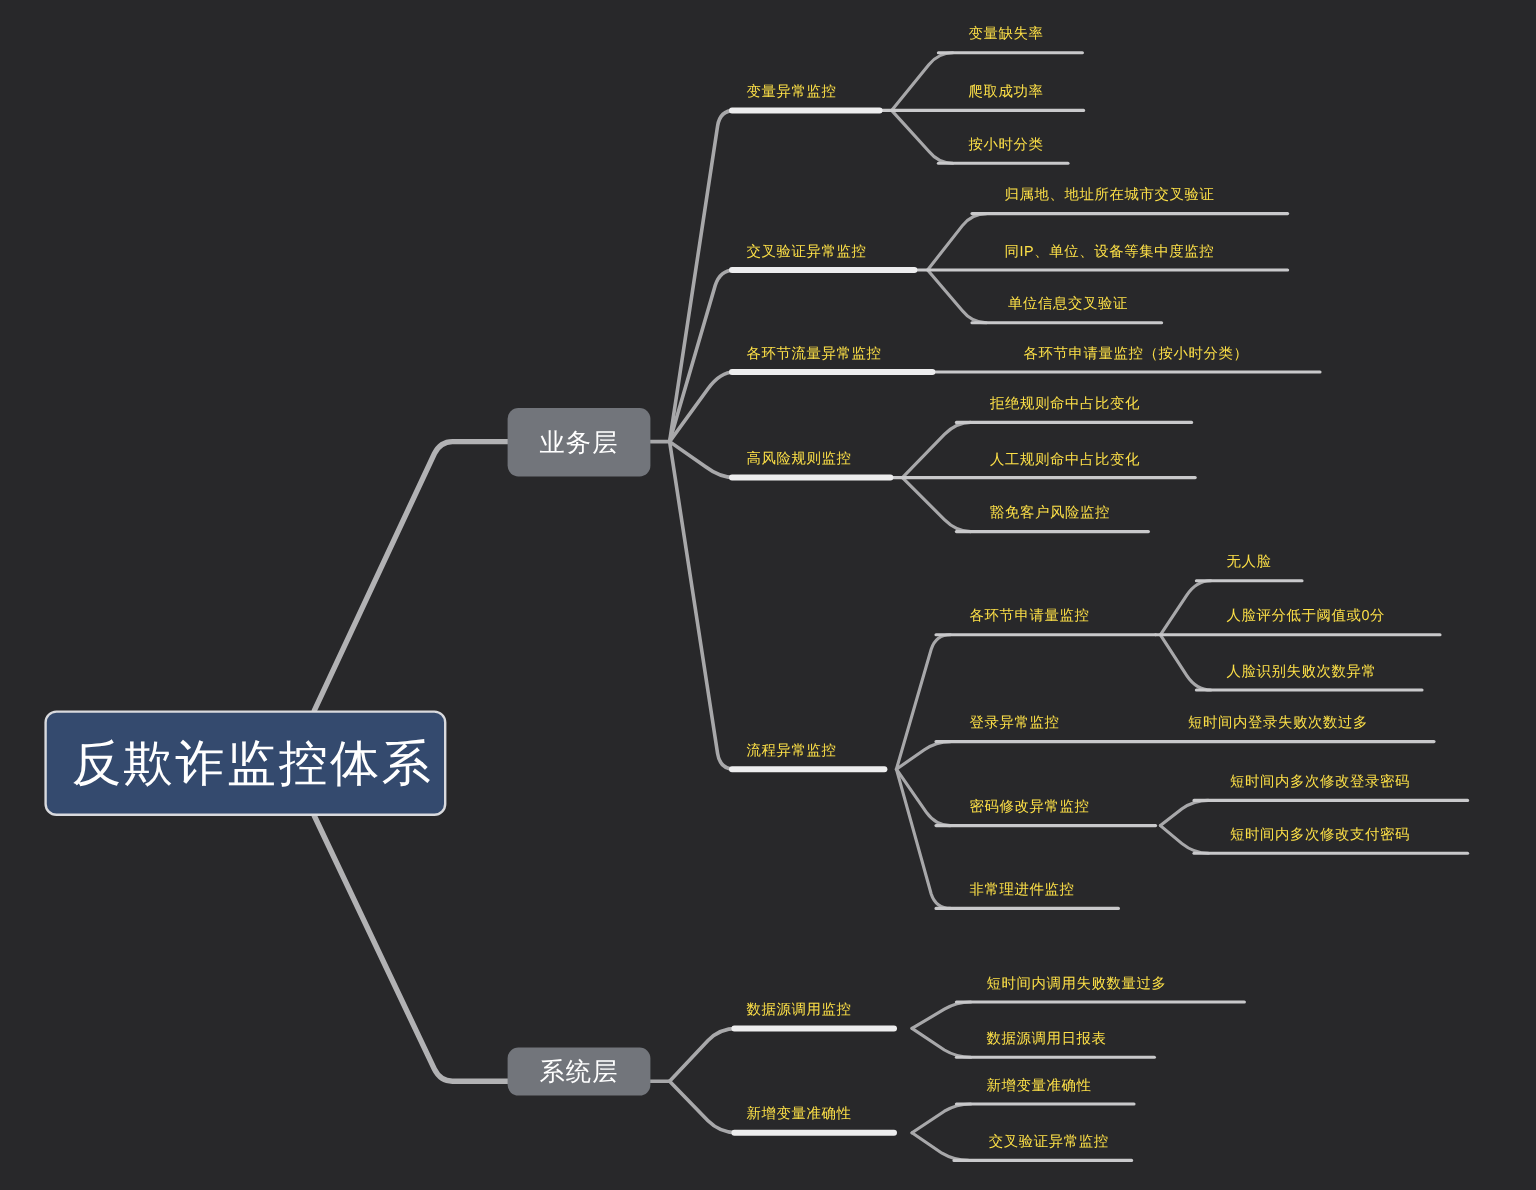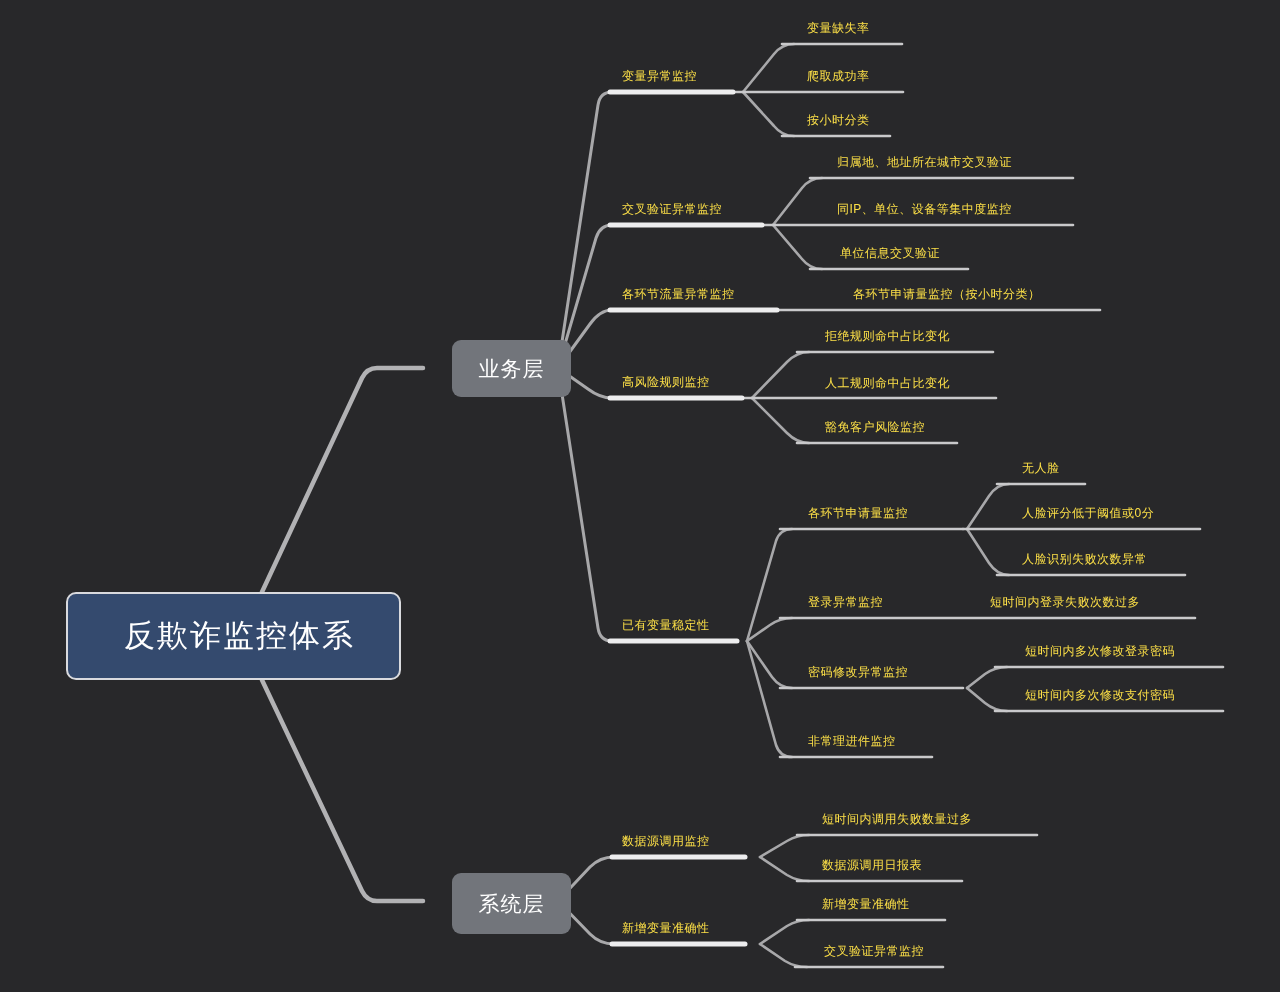--- a/index.html
+++ b/index.html
@@ -4,25 +4,25 @@
 <style>
   html,body{margin:0;padding:0;background:#28282a;}
   .canvas{
     position:relative;width:1280px;height:992px;overflow:hidden;
     background:#28282a;
     font-family:"Liberation Sans","DejaVu Sans",sans-serif;
   }
   .canvas svg{position:absolute;left:0;top:0;}
   .node{
     position:absolute;display:flex;align-items:center;justify-content:center;
-    color:#ffffff;box-sizing:border-box;white-space:nowrap;margin-left:29px;
+    color:#ffffff;box-sizing:border-box;white-space:nowrap;
   }
   .root-node{
     background:#344a6e;border:2px solid #d9dade;border-radius:10px;
-    font-size:31px;letter-spacing:2px;padding-left:12px;
+    font-size:41px;letter-spacing:2px;padding-left:12px;
   }
   .layer-node{
     background:#72757b;border-radius:9px;font-size:21px;letter-spacing:1px;
   }
   .topic{
     position:absolute;color:#fde047;font-size:12px;line-height:16px;
     white-space:nowrap;letter-spacing:0.5px;
   }
 </style>
 </head>
@@ -104,27 +104,27 @@
       <path d="M610 641 H737"></path>
       <path d="M612 857 H745"></path>
       <path d="M612 944 H745"></path>
     </g>
   </svg>
 
   <div class="node root-node" style="left:37px;top:592px;width:335px;height:88px">
     <span>反欺诈监控体系</span>
   </div>
   <div class="node layer-node" style="left:423px;top:340px;width:119px;height:57px">业务层</div>
-  <div class="node layer-node" style="left:423px;top:873px;width:119px;height:61px">系统层</div>
+  <div class="node layer-node" style="left:423px;top:873px;width:119px;height:40px">系统层</div>
 
   <div class="topic" style="left:622px;top:68px">变量异常监控</div>
   <div class="topic" style="left:622px;top:201px">交叉验证异常监控</div>
   <div class="topic" style="left:622px;top:286px">各环节流量异常监控</div>
   <div class="topic" style="left:622px;top:374px">高风险规则监控</div>
-  <div class="topic" style="left:622px;top:617px">已有变量稳定性</div>
+  <div class="topic" style="left:622px;top:617px">流程异常监控</div>
 
   <div class="topic" style="left:807px;top:20px">变量缺失率</div>
   <div class="topic" style="left:807px;top:68px">爬取成功率</div>
   <div class="topic" style="left:807px;top:112px">按小时分类</div>
 
   <div class="topic" style="left:837px;top:154px">归属地、地址所在城市交叉验证</div>
   <div class="topic" style="left:837px;top:201px">同IP、单位、设备等集中度监控</div>
   <div class="topic" style="left:840px;top:245px">单位信息交叉验证</div>
 
   <div class="topic" style="left:853px;top:286px">各环节申请量监控（按小时分类）</div>

